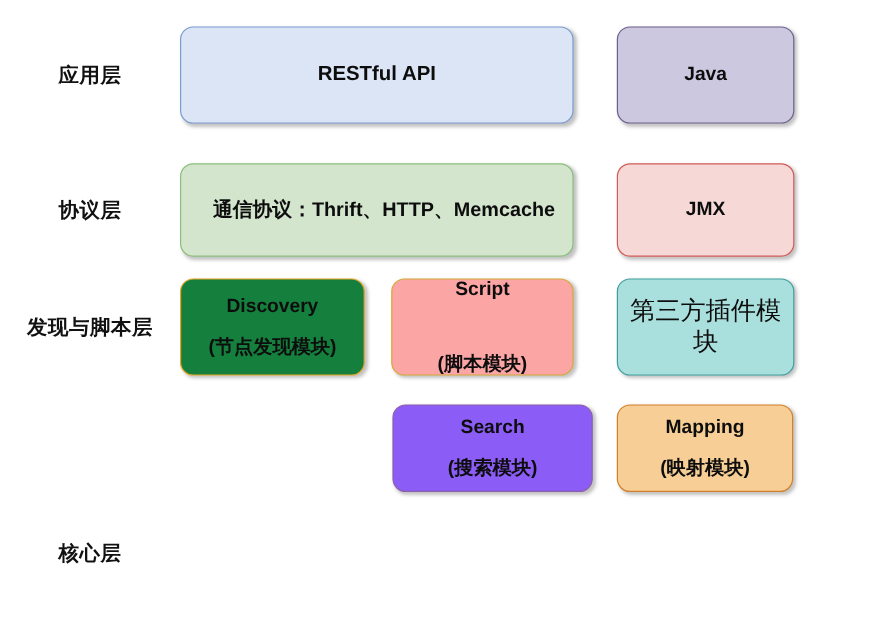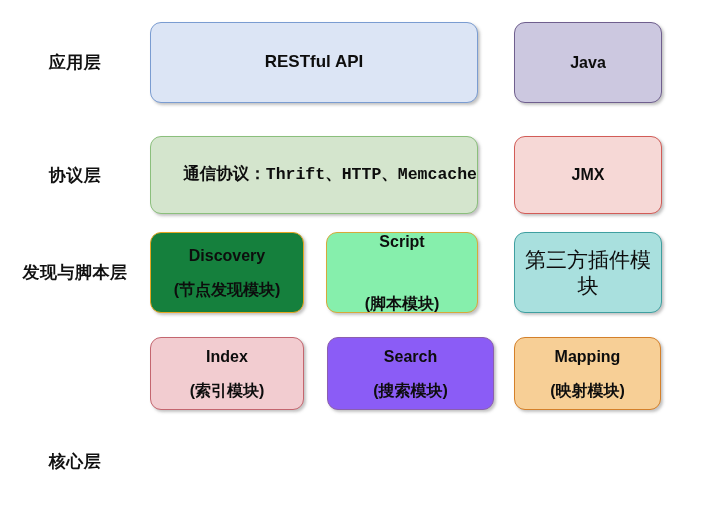--- a/index.html
+++ b/index.html
@@ -58,23 +58,22 @@
   }
   .node.single .line-main {
     font-size: 16px;
     font-weight: bold;
   }
   .node.wide .line-main {
     font-size: 17px;
     font-weight: bold;
   }
   .node.protocol {
-    align-items: flex-end;
+    align-items: center;
     padding-left: 12px;
-    font-family: Liberation Mono, monospace;
   }
   .node.protocol .line-main {
     font-size: 16.5px;
     font-weight: bold;
   }
   .node.cjk-only .line-main {
     font-weight: normal;
     font-size: 21px;
   }
 </style>
@@ -113,34 +112,29 @@
        background:#f6d8d6; border-color:#d25c57;">
     <span class="line-main">JMX</span>
   </div>
 
   <div class="node" style="left:150px; top:232px; width:154px; height:81px;
        background:#15803d; border-color:#e6a623;">
     <span class="line-main">Discovery</span>
     <span class="line-sub">(节点发现模块)</span>
   </div>
   <div class="node" style="left:326px; top:232px; width:152px; height:81px;
-       background:#86efac; border-color:#d6a93a;gap:28px;">
+       background:#fca5a5; border-color:#d6a93a;gap:28px;">
     <span class="line-main">Script</span>
     <span class="line-sub">(脚本模块)</span>
   </div>
   <div class="node cjk-only" style="left:514px; top:232px; width:148px; height:81px;
        background:#a9e0de; border-color:#3f9fa0;">
     <span class="line-main">第三方插件模块</span>
   </div>
 
-  <div class="node" style="left:150px; top:337px; width:154px; height:73px;
-       background:#f2ccd0; border-color:#c4666f;">
-    <span class="line-main">Index</span>
-    <span class="line-sub">(索引模块)</span>
-  </div>
   <div class="node" style="left:327px; top:337px; width:167px; height:73px;
        background:#8b5cf6; border-color:#8b5fae;">
     <span class="line-main">Search</span>
     <span class="line-sub">(搜索模块)</span>
   </div>
   <div class="node" style="left:514px; top:337px; width:147px; height:73px;
        background:#f7cf96; border-color:#d4802a;">
     <span class="line-main">Mapping</span>
     <span class="line-sub">(映射模块)</span>
   </div>

